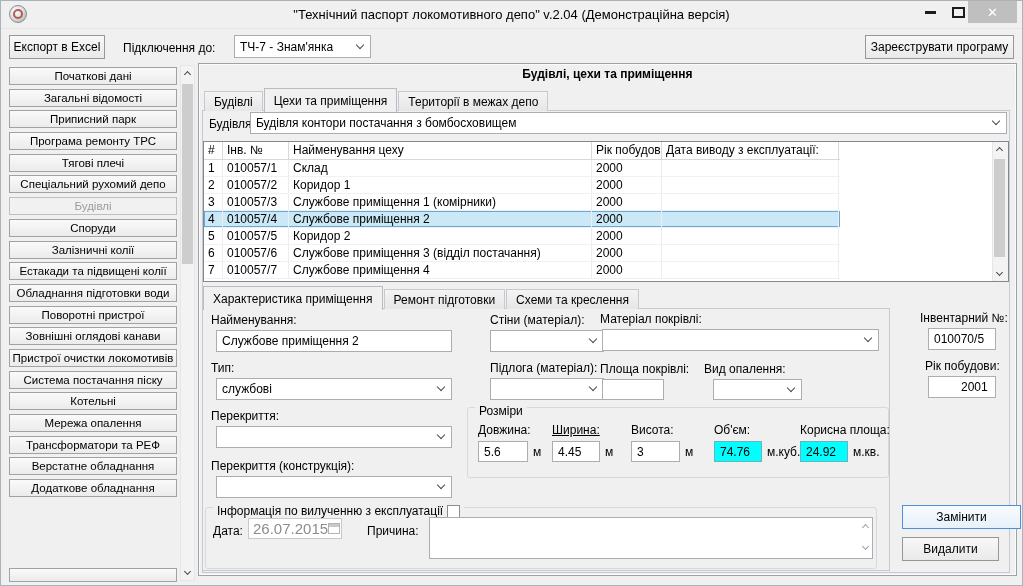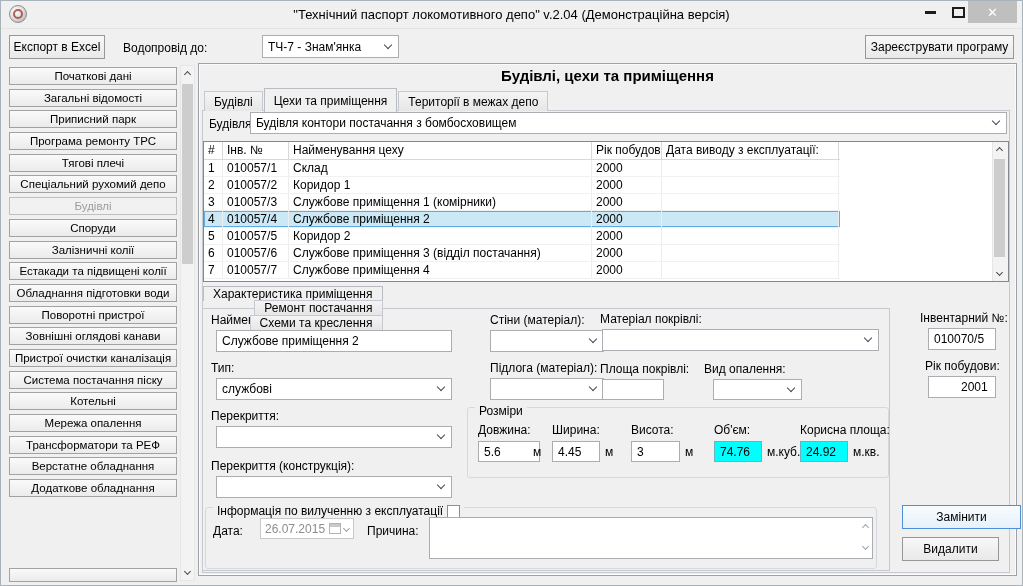--- a/index.html
+++ b/index.html
@@ -33,45 +33,45 @@
   .chev.sm { width:5px; height:5px; }
   .chev.gray { border-color:#9aa4ac; }
   .combo .chev { position:absolute; right:7px; top:50%; margin-top:-5px; }
   .cyan { background:#00ffff !important; border-color:#6fb0bd !important; }
   .groupbox { position:absolute; border:1px solid #d5d9de; border-radius:3px; }
   .groupbox > .legend { position:absolute; top:-8px; left:7px; background:#f0f0f0; padding:4px 4px; display:flex; align-items:center; gap:4px; white-space:nowrap; }
   .checkbox { width:13px; height:13px; background:#fff; border:1px solid #8e8e8e; display:inline-block; }
   
   #export-btn { position:absolute; left:8px; top:34px; width:96px; height:24px; }
   #connection-label { left:122px; top:40px; }
-  #connection-combo { left:233px; top:34px; width:137px; height:23px;margin-left:28px; }
+  #connection-combo { left:233px; top:34px; width:137px; height:23px; }
   #register-btn { position:absolute; left:864px; top:34px; width:149px; height:24px; }
   
   #sidebar { position:absolute; left:8px; top:66px; width:168px; }
   .side-btn { height:18px; margin-bottom:3.7px; border:1px solid #a2a2a2; background:linear-gradient(#fafafa,#ebebeb);
     display:flex; align-items:center; justify-content:center; font-size:11.5px; white-space:nowrap; overflow:hidden; }
   .side-btn.disabled { color:#9c9c9c; border-color:#bfbfbf; background:#f1f1f1; }
   #sidebar-partial { position:absolute; left:8px; top:567px; width:168px; height:14px;
     border:1px solid #a2a2a2; background:linear-gradient(#fafafa,#ebebeb); }
   .vscroll { position:absolute; background:#f3f3f3; border:1px solid #e6e6e6; }
   #sidebar-scroll { left:179px; top:64px; width:15px; height:516px; }
   .scroll-arrow { position:absolute; left:0; width:13px; height:15px; display:flex; align-items:center; justify-content:center; }
   .scroll-arrow.top { top:1px; } .scroll-arrow.bottom { bottom:1px; }
   .scroll-thumb { position:absolute; left:1px; width:11px; background:#cdcdcd; }
   #sidebar-scroll .scroll-thumb { top:18px; height:180px; }
   
   #main-panel { position:absolute; left:197px; top:62px; width:819px; height:513px;
     background:#f0f0f0; border:1px solid #9da2a9; box-shadow:inset 0 0 0 1px #fbfbfb; }
-  #main-title { position:absolute; left:197px; top:66px; width:819px; text-align:center; font-size:15px; font-weight:bold; }
+  #main-title { position:absolute; left:197px; top:66px; width:819px; text-align:center; font-size:12px; font-weight:bold; }
   .tabpage { position:absolute; border:1px solid #c6cad0; background:#f0f0f0; }
   #tabpage-top { left:201px; top:109px; width:808px; height:463px; }
   #tabpage-detail { left:201px; top:307px; width:688px; height:263px; }
   .tabstrip { position:absolute; display:flex; align-items:flex-end; z-index:5; }
   #tabs-top { left:203px; top:87px; height:23px; }
-  #tabs-detail { left:202px; top:285px; height:23px;flex-direction:column; }
+  #tabs-detail { left:202px; top:285px; height:23px; }
   .tab { height:20px; padding:0 9px; display:flex; align-items:center;
     background:linear-gradient(#f4f4f4,#e6e6e6); border:1px solid #c6cad0; border-bottom:none; margin-right:1px; }
   .tab.active { height:24px; margin-bottom:-1px; background:#f0f0f0; border-color:#b9bdc3; }
   
   #building-label { left:208px; top:116px; }
   #building-combo { left:249px; top:111px; width:757px; height:22px; }
   
   #grid { position:absolute; left:202px; top:140px; width:806px; height:141px; background:#fff; border:1px solid #83878e; }
   .grid-row { display:grid; grid-template-columns:19px 66px 303px 70px 177px; width:636px; height:17px; border-bottom:1px solid #f1f1f1; }
   .grid-row > span { padding:0 4px; line-height:16px; border-right:1px solid #ededed; overflow:hidden; white-space:nowrap; }
@@ -84,29 +84,29 @@
   #f-name-label{left:210px;top:312px;} #f-name{left:215px;top:329px;width:236px;height:22px;}
   #f-walls-label{left:489px;top:312px;} #f-walls{left:489px;top:329px;width:114px;height:22px;}
   #f-roofmat-label{left:599px;top:311px;} #f-roofmat{left:601px;top:328px;width:277px;height:22px;}
   #f-type-label{left:210px;top:360px;} #f-type{left:215px;top:377px;width:236px;height:22px;}
   #f-floor-label{left:489px;top:360px;} #f-floor{left:489px;top:377px;width:114px;height:22px;}
   #f-roofarea-label{left:599px;top:361px;} #f-roofarea{left:601px;top:378px;width:62px;height:21px;}
   #f-heating-label{left:703px;top:361px;} #f-heating{left:712px;top:378px;width:89px;height:21px;}
   #f-overlap-label{left:210px;top:408px;} #f-overlap{left:215px;top:425px;width:236px;height:22px;}
   #f-overlap2-label{left:210px;top:458px;} #f-overlap2{left:215px;top:475px;width:236px;height:22px;}
   #dims-group { left:466px; top:406px; width:422px; height:71px; }
-  #d-length-label{left:477px;top:422px;} #d-length{left:477px;top:440px;width:62px;height:21px;} #d-length-unit{left:532px;top:444px;}
-  #d-width-label{left:551px;top:422px;}  #d-width{left:551px;top:440px;width:48px;height:21px;}  #d-width-unit{left:604px;top:444px;}
+  #d-length-label{left:477px;top:422px;} #d-length{left:477px;top:440px;width:50px;height:21px;} #d-length-unit{left:532px;top:444px;}
+  #d-width-label{left:551px;top:422px;text-decoration:underline;}  #d-width{left:551px;top:440px;width:48px;height:21px;}  #d-width-unit{left:604px;top:444px;}
   #d-height-label{left:630px;top:422px;} #d-height{left:630px;top:440px;width:49px;height:21px;} #d-height-unit{left:684px;top:444px;}
   #d-volume-label{left:713px;top:422px;} #d-volume{left:713px;top:440px;width:48px;height:21px;} #d-volume-unit{left:766px;top:444px;}
   #d-usable-label{left:799px;top:422px;} #d-usable{left:799px;top:440px;width:48px;height:21px;} #d-usable-unit{left:852px;top:444px;}
   #decom-group { left:204px; top:506px; width:672px; height:62px; }
   #dc-date-label{left:212px;top:523px;}
-  #dc-date { left:259px; top:517px; width:94px; height:21px; border-color:#c9c9c9; color:#8d8d8d;
-    justify-content:space-between; padding:8px 4px; font-size:12px; }
+  #dc-date { left:247px; top:517px; width:94px; height:21px; border-color:#c9c9c9; color:#8d8d8d;
+    justify-content:space-between; padding:8px 4px; font-size:15px; }
   .cal-icon { display:inline-block; width:12px; height:11px; border:1px solid #b3b3b3; background:#fff; position:relative; }
   .cal-icon::before { content:""; position:absolute; left:0; right:0; top:0; height:3px; background:#c9c9c9; }
   #dc-reason-label{left:366px;top:523px;}
   #dc-reason { left:428px; top:516px; width:444px; height:42px; align-items:flex-start; }
   #dc-reason .chev.up { position:absolute; right:4px; top:7px; }
   #dc-reason .chev:not(.up) { position:absolute; right:4px; bottom:9px; }
   #f-inv-label{left:919px;top:310px;} #f-inv{left:927px;top:327px;width:68px;height:22px;}
   #f-year-label{left:924px;top:358px;} #f-year{left:927px;top:375px;width:68px;height:22px;padding-left:32px;}
   #replace-btn { position:absolute; left:901px; top:504px; width:119px; height:24px;
     border:1px solid #4d90d9; background:linear-gradient(#f7fbfe,#e7f1fa); }
@@ -121,21 +121,21 @@
   <div class="win-btn" id="btn-min">
       <span class="glyph"></span>
     </div>
   <div class="win-btn" id="btn-max">
       <span class="glyph"></span>
     </div>
   <div class="win-btn" id="btn-close">✕</div>
 </div>
 
 <div class="btn" id="export-btn">Експорт в Excel</div>
-<div class="label" id="connection-label">Водопровід до:</div>
+<div class="label" id="connection-label">Підключення до:</div>
 <div class="combo" id="connection-combo">
   <span>ТЧ-7 - Знам'янка</span>
   <span class="chev"></span>
 </div>
 <div class="btn" id="register-btn">Зареєструвати програму</div>
 
 <div id="sidebar">
 
     <div class="side-btn">Початкові дані</div>
 
@@ -157,21 +157,21 @@
 
     <div class="side-btn">Естакади та підвищені колії</div>
 
 
     <div class="side-btn">Обладнання підготовки води</div>
 
     <div class="side-btn">Поворотні пристрої</div>
 
     <div class="side-btn">Зовнішні оглядові канави</div>
 
-    <div class="side-btn">Пристрої очистки каналізація</div>
+    <div class="side-btn">Пристрої очистки локомотивів</div>
 
     <div class="side-btn">Система постачання піску</div>
 
     <div class="side-btn">Котельні</div>
 
     <div class="side-btn">Мережа опалення</div>
 
 
     <div class="side-btn">Трансформатори та РЕФ</div>
 
@@ -286,21 +286,21 @@
         <span class="chev sm"></span>
       </div>
   </div>
 </div>
 
 <div class="tabpage" id="tabpage-detail"></div>
 <div class="tabstrip" id="tabs-detail">
 
     <div class="tab active">Характеристика приміщення</div>
 
-    <div class="tab">Ремонт постачання</div>
+    <div class="tab">Ремонт підготовки</div>
 
     <div class="tab">Схеми та креслення</div>
   </div>
 
 <div class="label" id="f-name-label">Найменування:</div>
 <div class="input" id="f-name">Службове приміщення 2</div>
 
 <div class="label" id="f-walls-label">Стіни (матеріал):</div>
 <div class="combo" id="f-walls">
   <span></span>

